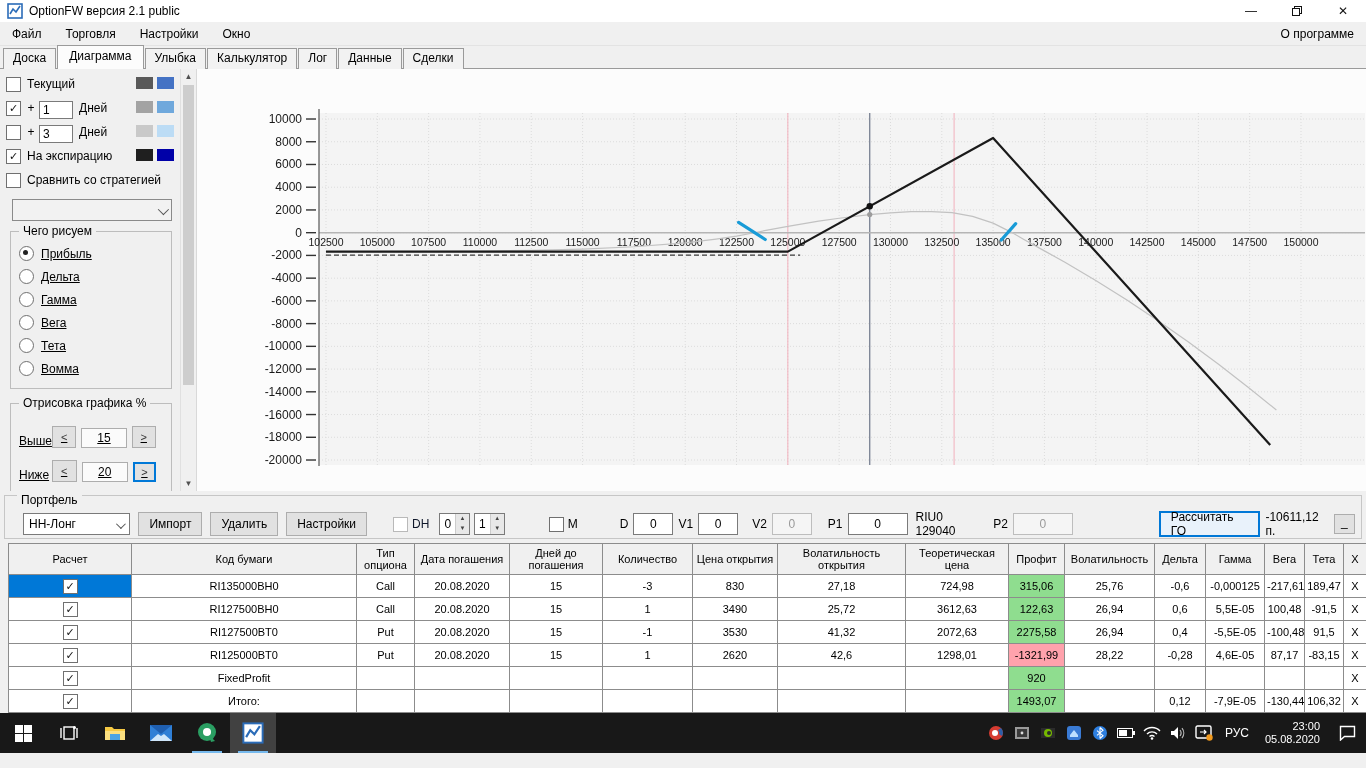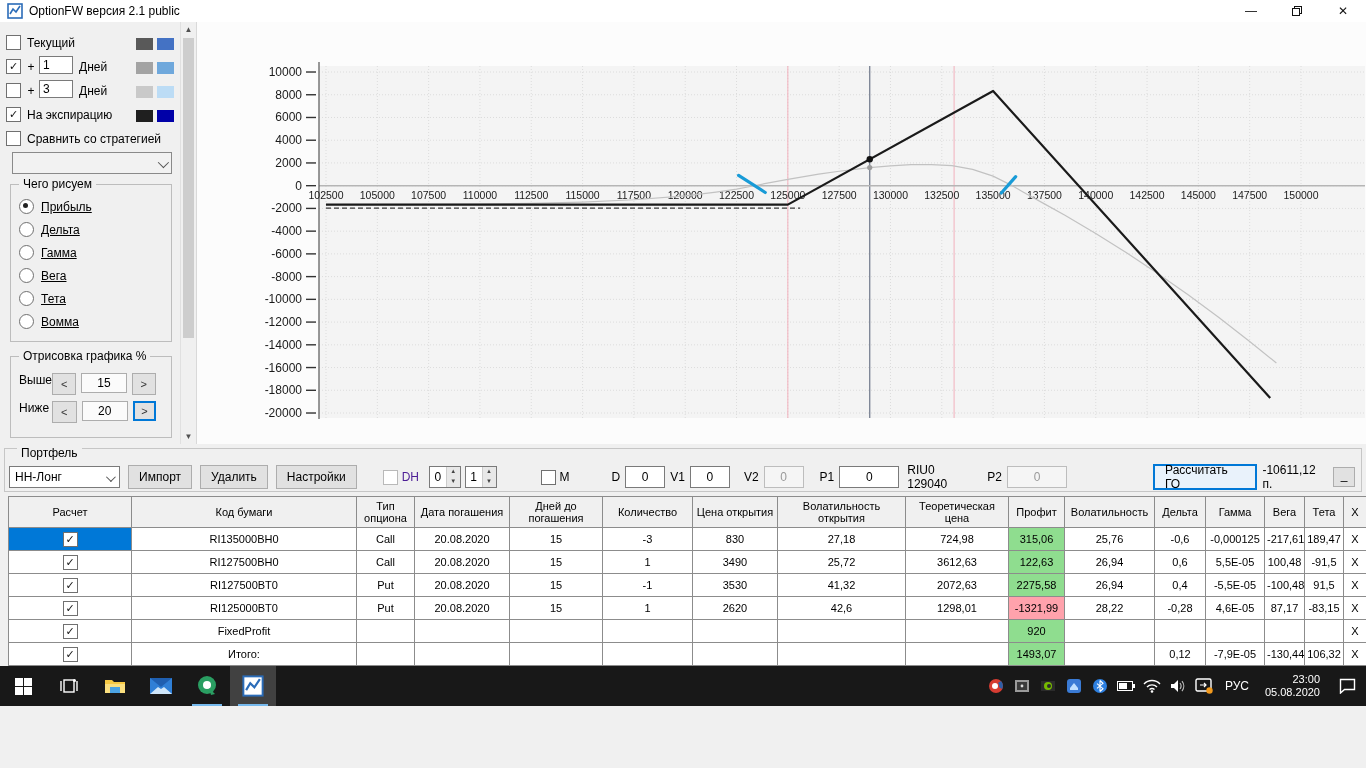--- a/index.html
+++ b/index.html
@@ -20,66 +20,66 @@
   
   .tabbar{height:23px;background:#f0f0f0;display:flex;align-items:flex-end;padding-left:3px;font-size:12px;flex:0 0 23px;position:relative;}
   .tabbar:after{content:"";position:absolute;left:0;right:0;bottom:0;border-bottom:1px solid #9a9a9a;}
   .tab{border:1px solid #9a9a9a;border-bottom:none;background:#f2f2f2;padding:2px 9px 3px;margin-right:1px;height:15px;line-height:15px;position:relative;z-index:1;}
   .tab.active{background:#fcfcfc;padding:3px 11px 5px;margin-top:-2px;z-index:3;}
 
   
   .main{flex:0 0 422px;display:flex;height:422px;}
   .sidebar{width:196px;background:#f0f0f0;position:relative;font-size:12px;border-right:1px solid #d9d9d9;}
   .sb-inner{padding:8px 22px 0 6px;}
-  .s-row{display:flex;align-items:flex-end;height:20px;margin-bottom:4px;}
+  .s-row{display:flex;align-items:flex-start;height:20px;margin-bottom:4px;}
   .cbx{width:13px;height:13px;background:#fff;border:1px solid #707070;display:inline-flex;align-items:center;justify-content:center;font-size:11px;line-height:11px;color:#111;flex:0 0 13px;}
   .plus{margin:0 4px 0 6px;width:8px;text-align:center;}
   .s-inp{width:26px;height:16px;border:1px solid #7a7a7a;font:12px "Liberation Sans",sans-serif;text-align:left;padding:0 3px;margin-right:6px;}
   .s-lbl{margin-left:6px;white-space:nowrap;}
   .swatches{margin-left:auto;display:flex;gap:4px;}
   .swatch{width:17px;height:12px;display:inline-block;}
   .dropdown{margin:6px 0 4px 6px;width:158px;height:20px;border:1px solid #8a8a8a;background:#f2f2f2;position:relative;}
   .dropdown .dd-arrow{position:absolute;right:5px;top:7px;width:7px;height:7px;border-right:1px solid #555;border-bottom:1px solid #555;transform:rotate(45deg) translateY(-2px);}
   .groupbox{border:1px solid #bdbdbd;margin:10px 2px 0 4px;position:relative;padding:10px 15px 8px 8px;}
   .groupbox .gtitle{position:absolute;top:-8px;left:8px;background:#f0f0f0;padding:0 4px;font-size:12px;}
   .radio-row{display:flex;align-items:center;height:23px;text-decoration:underline;}
   .radio{width:13px;height:13px;border:1px solid #707070;border-radius:50%;background:#fff;margin-right:7px;position:relative;flex:0 0 13px;}
   .radio.sel:after{content:"";position:absolute;left:3px;top:3px;width:5px;height:5px;border-radius:50%;background:#222;}
-  .rng-row{display:flex;align-items:flex-start;margin:6px 0;}
+  .rng-row{display:flex;align-items:flex-end;margin:12px 0;text-decoration:underline;}
   .rng-row .rlbl{width:34px;}
   .rng-btn{width:24px;height:20px;background:#e1e1e1;border:1px solid #adadad;display:flex;align-items:center;justify-content:center;font-size:11px;color:#333;}
   .rng-btn.focus{border:2px solid #0078d7;width:24px;height:20px;box-sizing:border-box;}
   .rng-val{width:46px;height:18px;border:1px solid #adadad;background:#fbfbfb;text-align:center;line-height:18px;margin:0 5px;}
   .sb-scroll{position:absolute;top:0;right:0;width:15px;height:100%;background:#f0f0f0;border-left:1px solid #e0e0e0;}
   .sb-scroll .arr{position:absolute;left:0;width:15px;height:15px;color:#505050;font-size:8px;text-align:center;line-height:15px;}
   .sb-scroll .thumb{position:absolute;left:2px;top:16px;width:11px;height:300px;background:#cdcdcd;}
 
   
   .chartarea{flex:1;position:relative;background:#fcfcfc;}
   .chart-title{position:absolute;top:13px;left:122px;width:982px;text-align:center;font-size:13px;color:#1a1a1a;}
   svg.chart{position:absolute;left:0;top:0;}
 
   
   .portfolio{flex:0 0 50px;position:relative;background:#f0f0f0;}
   .pf-box{position:absolute;left:4px;right:4px;top:4px;bottom:2px;border:1px solid #c6c6c6;padding-left:14px;}
   .pf-title{position:absolute;left:12px;top:-3px;background:#f0f0f0;padding:0 4px;font-size:12px;}
-  .pf-row{position:absolute;left:4px;right:6px;top:14px;display:flex;align-items:center;font-size:12px;}
+  .pf-row{position:absolute;left:18px;right:6px;top:14px;display:flex;align-items:center;font-size:12px;}
   .pf-select{width:112px;height:22px;border:1px solid #7a7a7a;background:#fff;position:relative;display:flex;align-items:center;padding-left:5px;box-sizing:border-box;}
   .pf-select .dd-arrow{position:absolute;right:6px;top:8px;width:6px;height:6px;border-right:1px solid #555;border-bottom:1px solid #555;transform:rotate(45deg) translateY(-2px);}
   .pf-btn{height:22px;padding:0 10px;background:#e1e1e1;border:1px solid #adadad;display:flex;align-items:center;margin-left:8px;font-size:12px;}
   .pf-btn.focus{border:2px solid #0078d7;background:#e9f2fb;}
   .pf-cb{display:flex;align-items:center;gap:4px;}
   .spin{width:30px;height:20px;border:1px solid #7a7a7a;background:#fff;display:flex;}
   .spin .sval{flex:1;text-align:center;line-height:20px;}
   .spin .sarrows{width:13px;border-left:1px solid #ccc;display:flex;flex-direction:column;}
   .spin .sarrows span{flex:1;font-size:6px;line-height:9px;text-align:center;color:#444;background:#e8e8e8;}
   .pf-inp{width:34px;height:18px;border:1px solid #7a7a7a;background:#fff;text-align:center;font:12px "Liberation Sans",sans-serif;}
   .pf-inp.gray{color:#9a9a9a;border-color:#bdbdbd;background:#f5f5f5;}
   .pf-lbl{margin:0 5px;}
-  .gray-t{color:#4c1d95;}
+  .gray-t{color:#0f172a;}
   .pf-min{width:20px;height:18px;background:#e1e1e1;border:1px solid #adadad;text-align:center;line-height:14px;margin-left:auto;}
 
   
   .tablewrap{flex:0 0 166px;padding:2px 8px 0;background:#f0f0f0;}
   table.grid{border-collapse:collapse;table-layout:fixed;width:1350px;font-size:11px;}
   table.grid th{background:#f0f0f0;border:1px solid #8c8c8c;font-weight:normal;padding:0 2px;height:30px;line-height:12px;}
   table.grid td{border:1px solid #8c8c8c;background:#fff;text-align:center;height:22px;padding:0 2px;overflow:hidden;white-space:nowrap;}
   td.cbcell.sel{background:#0078d7;}
   td.xcell{background:#ececec;}
   td.profit.g{background:#8fdd8f;}
@@ -115,21 +115,34 @@
       <div class="tbtn">
         <svg width="10" height="10" viewBox="0 0 10 10">
             <rect x="2.5" y="0.5" width="7" height="7" fill="none" stroke="#111"></rect>
             <rect x="0.5" y="2.5" width="7" height="7" fill="#fff" stroke="#111"></rect>
           </svg>
       </div>
       <div class="tbtn">✕</div>
     </div>
   </div>
 
-
+  <div class="menubar">
+    <span id="menu-items"><span class="mitem">Файл</span><span class="mitem">Торговля</span><span class="mitem">Настройки</span><span class="mitem">Окно</span></span>
+    <span class="mright">О программе</span>
+  </div>
+
+  <div class="tabbar" id="tabbar">
+      <div class="tab">Доска</div>
+      <div class="tab active">Диаграмма</div>
+      <div class="tab">Улыбка</div>
+      <div class="tab">Калькулятор</div>
+      <div class="tab">Лог</div>
+      <div class="tab">Данные</div>
+      <div class="tab">Сделки</div>
+    </div>
 
   <div class="main">
     <div class="sidebar">
       <div class="sb-inner">
 
         <div class="s-row">
           <span class="cbx"></span>
           <span class="s-lbl">Текущий</span>
           <span class="swatches">
               <i class="swatch" style="background: rgb(89, 89, 89);"></i>

